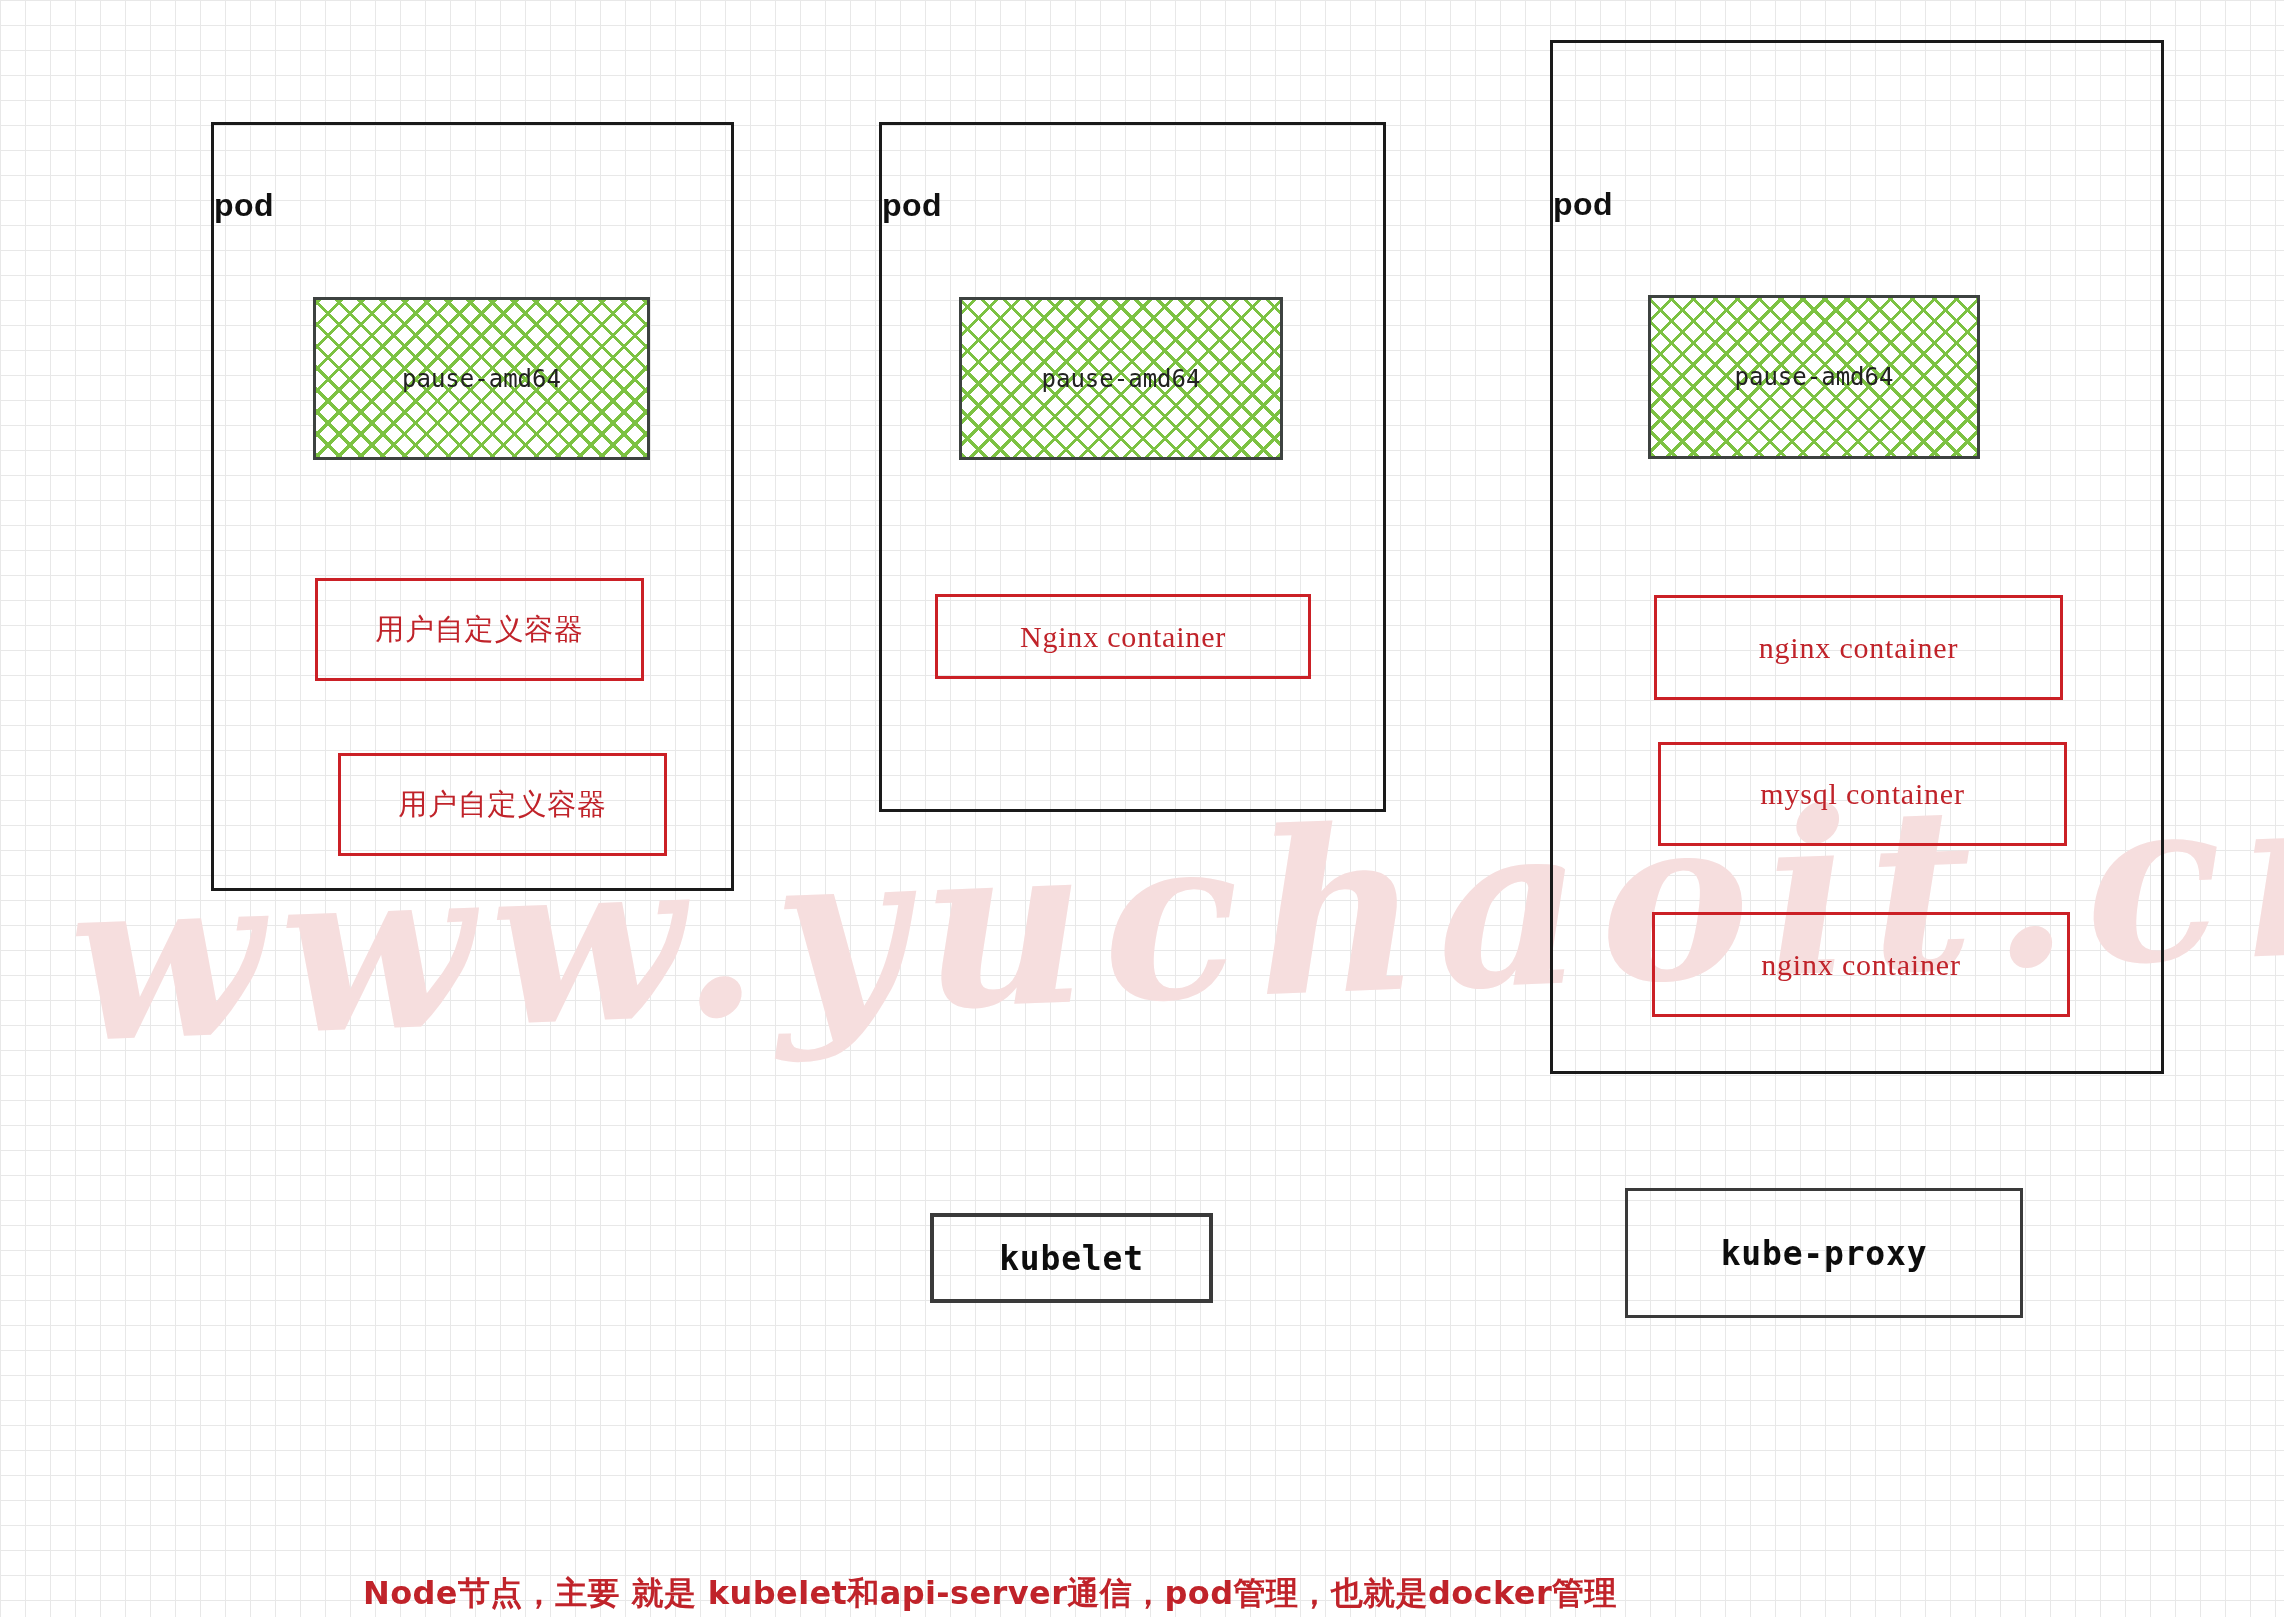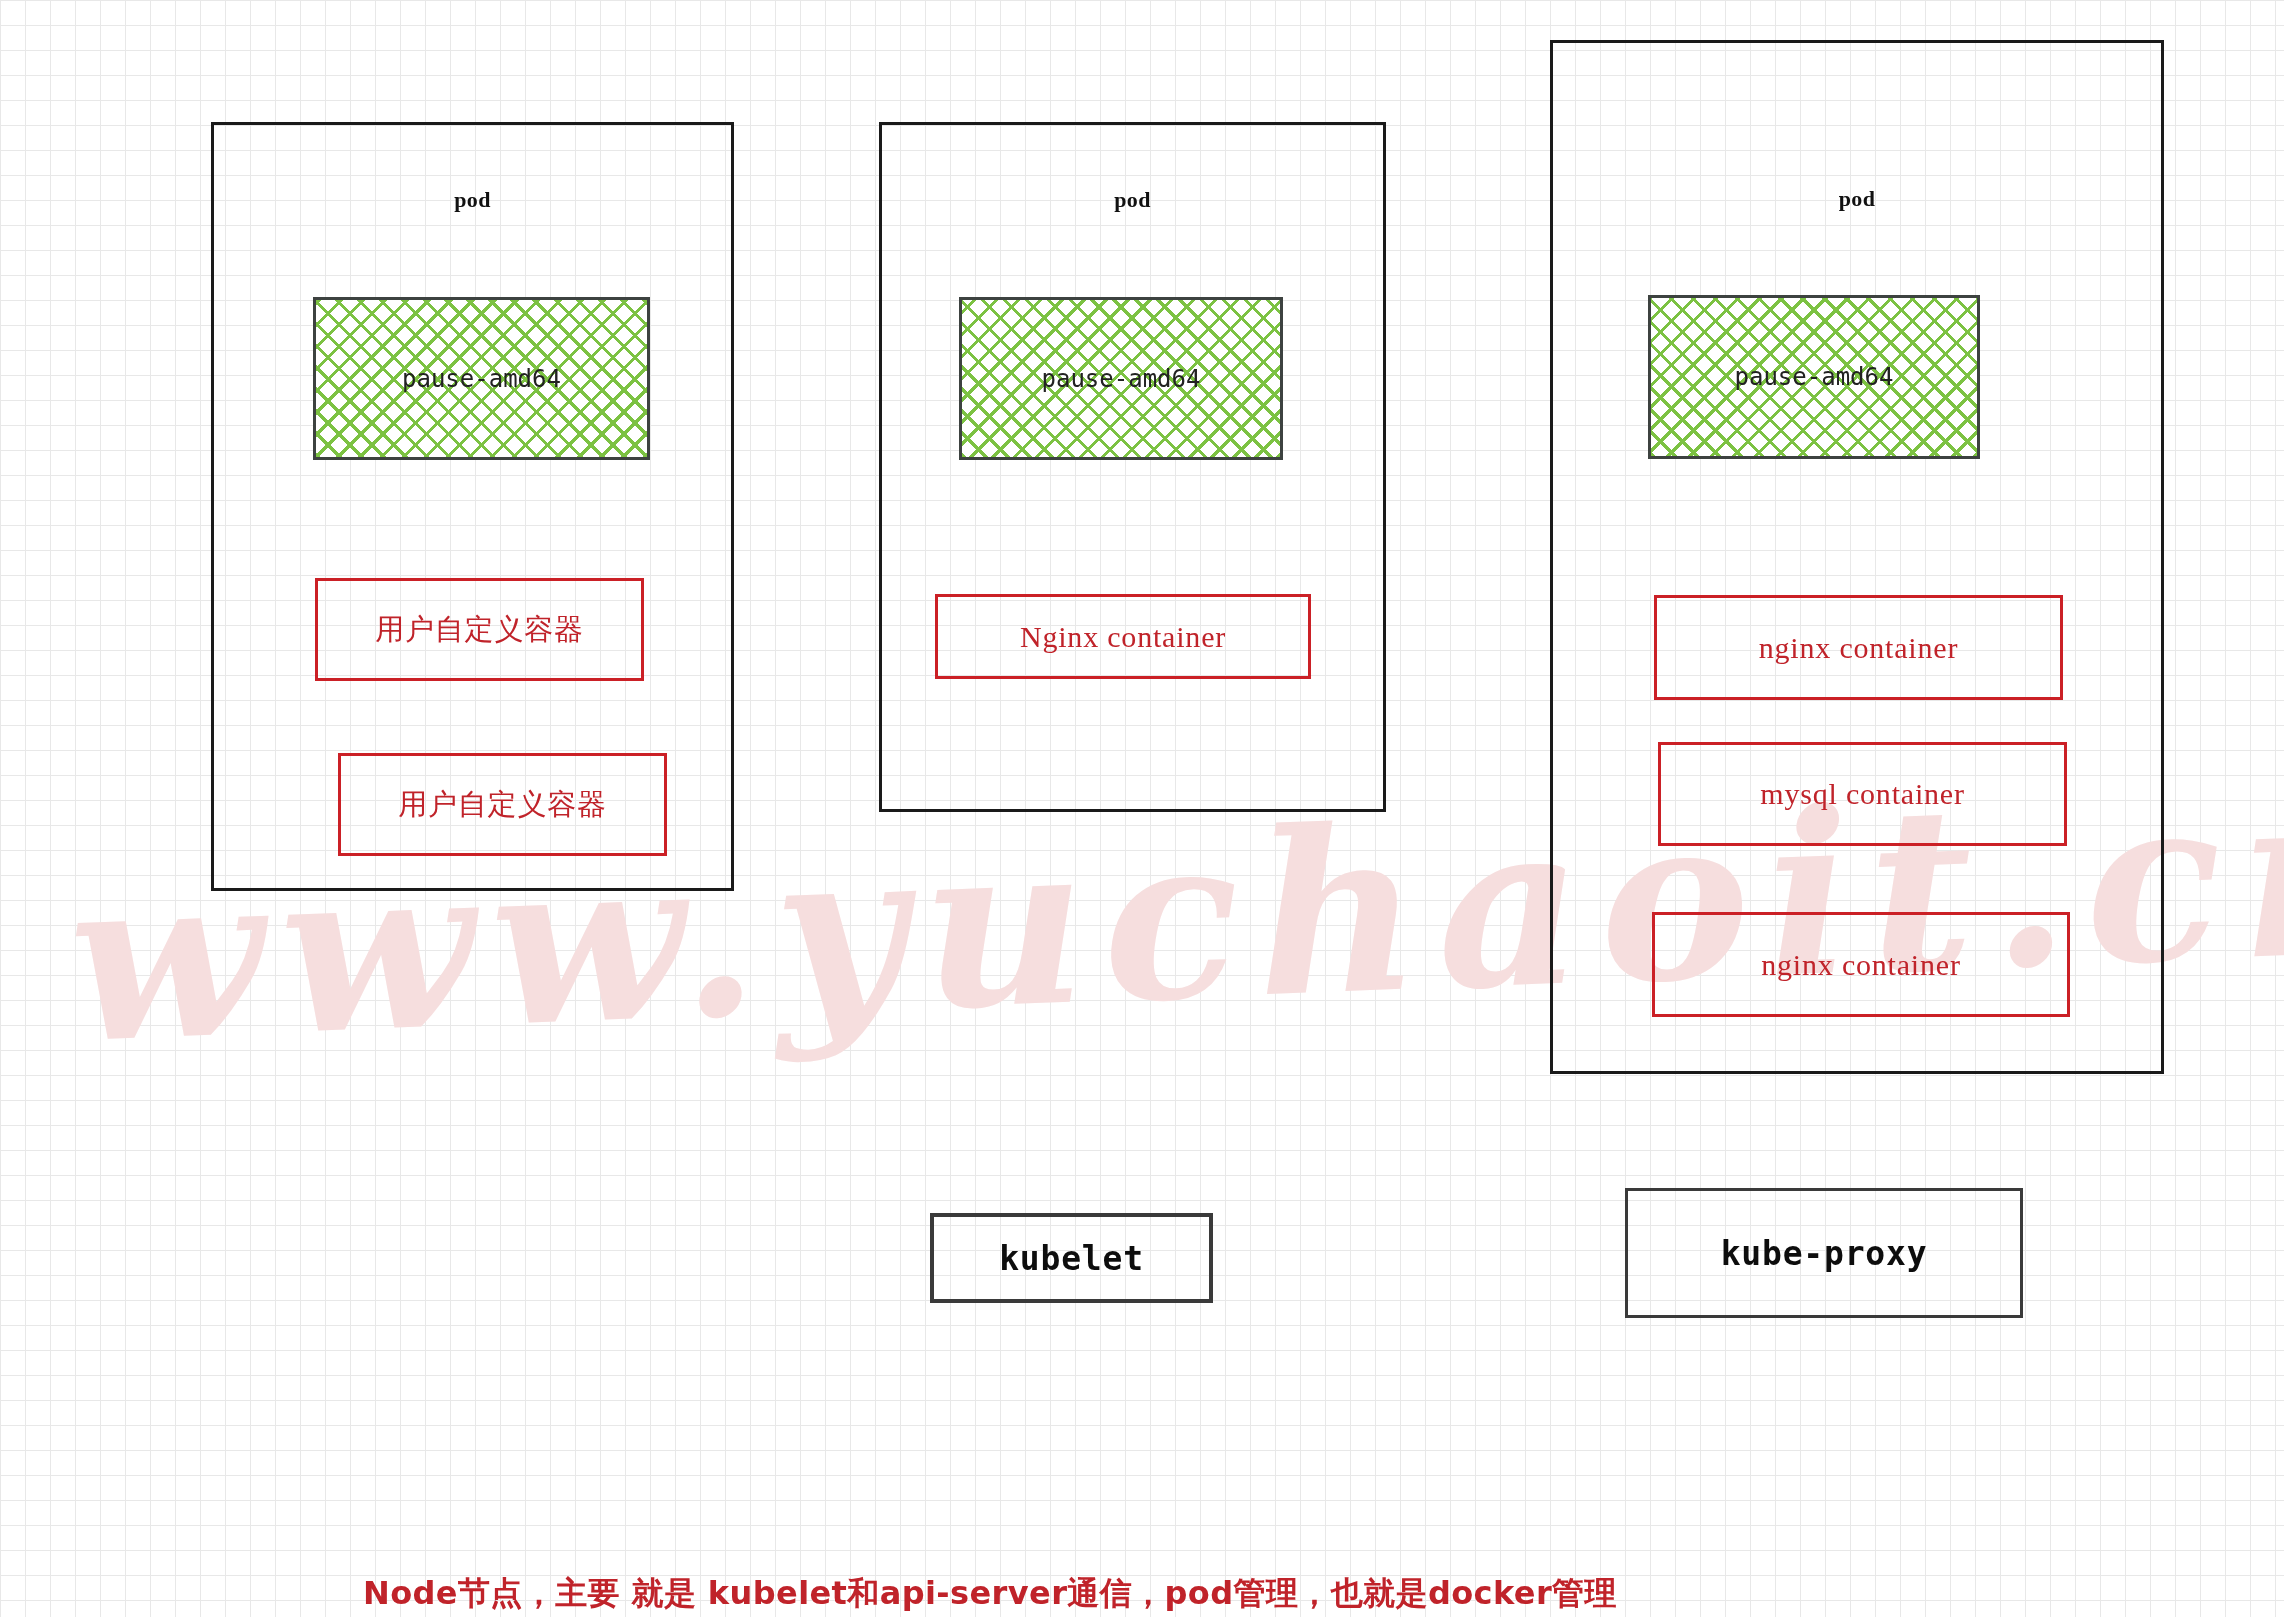--- a/index.html
+++ b/index.html
@@ -45,24 +45,24 @@
   .pod-box {
     position: absolute;
     border: 3.1px solid #1a1a1a;
     box-sizing: border-box;
     background: transparent;
   }
   .pod-title {
     position: absolute;
     left: 0;
     right: 0;
-    text-align: center;
-    font-family: Liberation Serif, serif;
-    font-weight: bold;
-    font-size: 22px;
+    text-align: left;
+    font-family: Liberation Sans, sans-serif;
+    font-weight: bold;
+    font-size: 32px;
     color: #111111;
     letter-spacing: 0.4px;
   }
 
   
   .pause-box {
     position: absolute;
     border: 3.1px solid #3d4240;
     box-sizing: border-box;
     display: flex;

